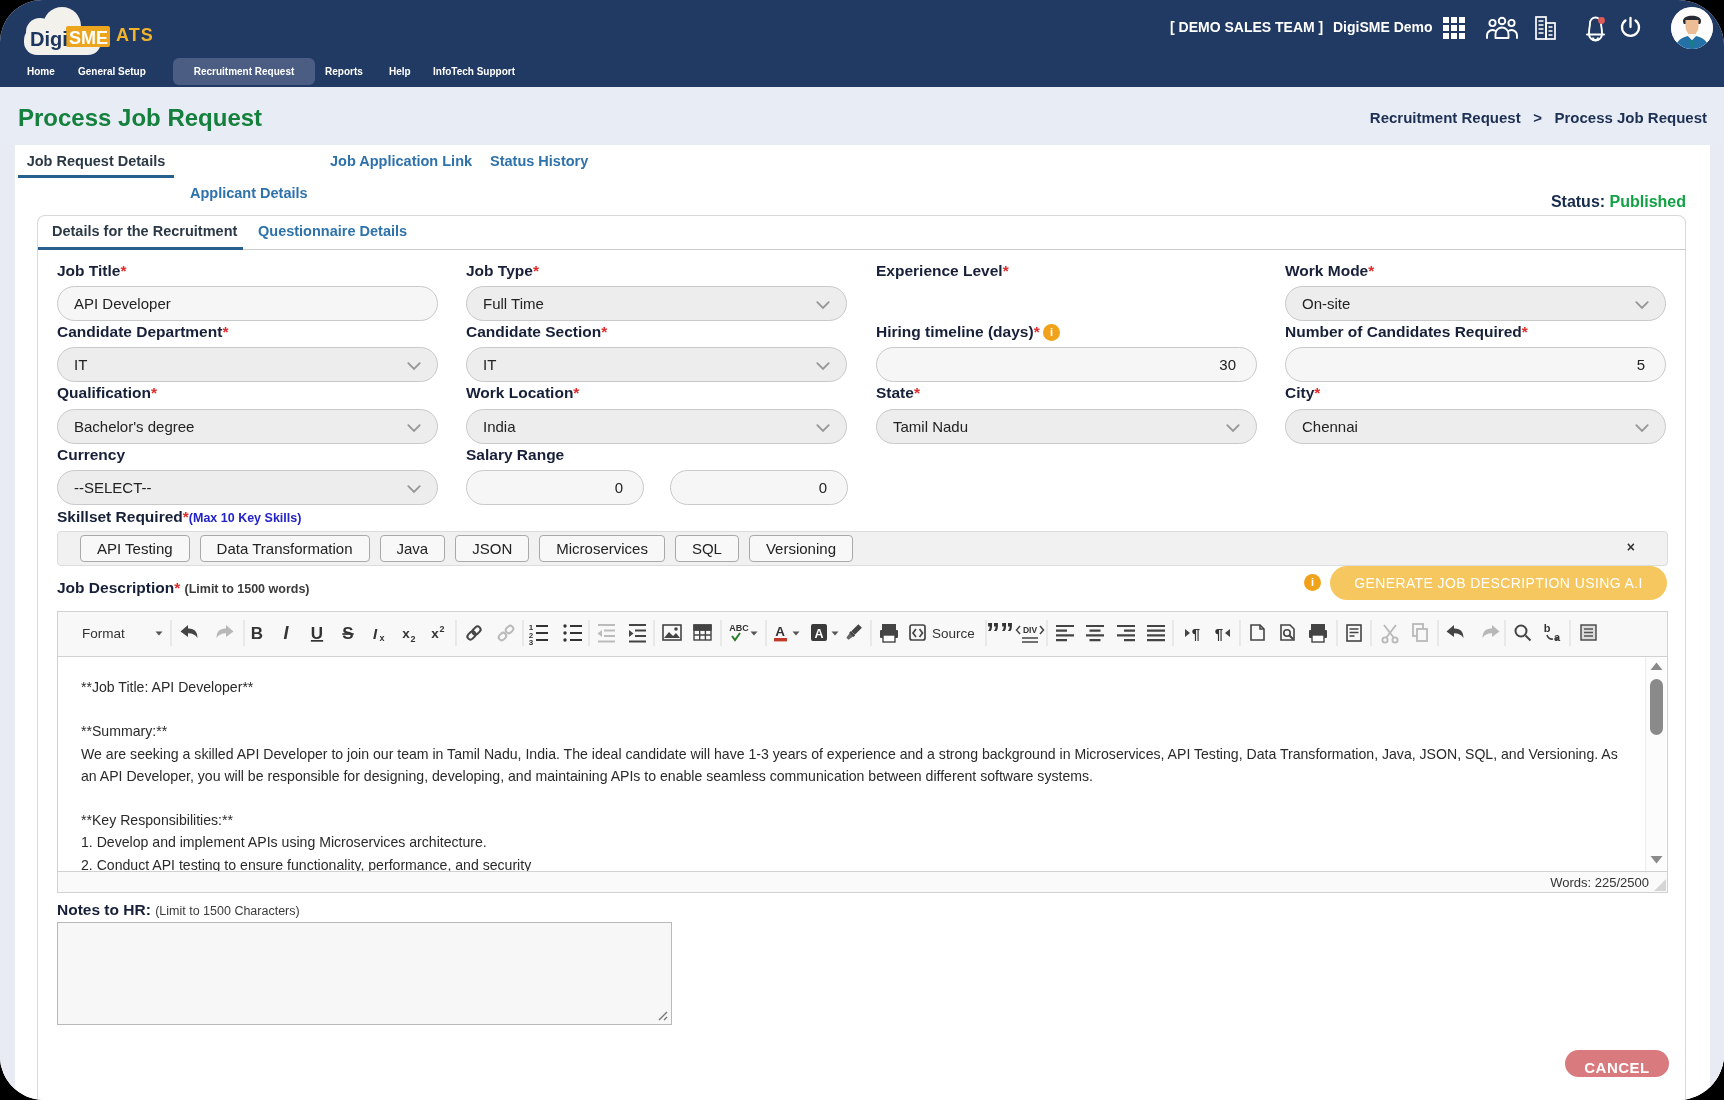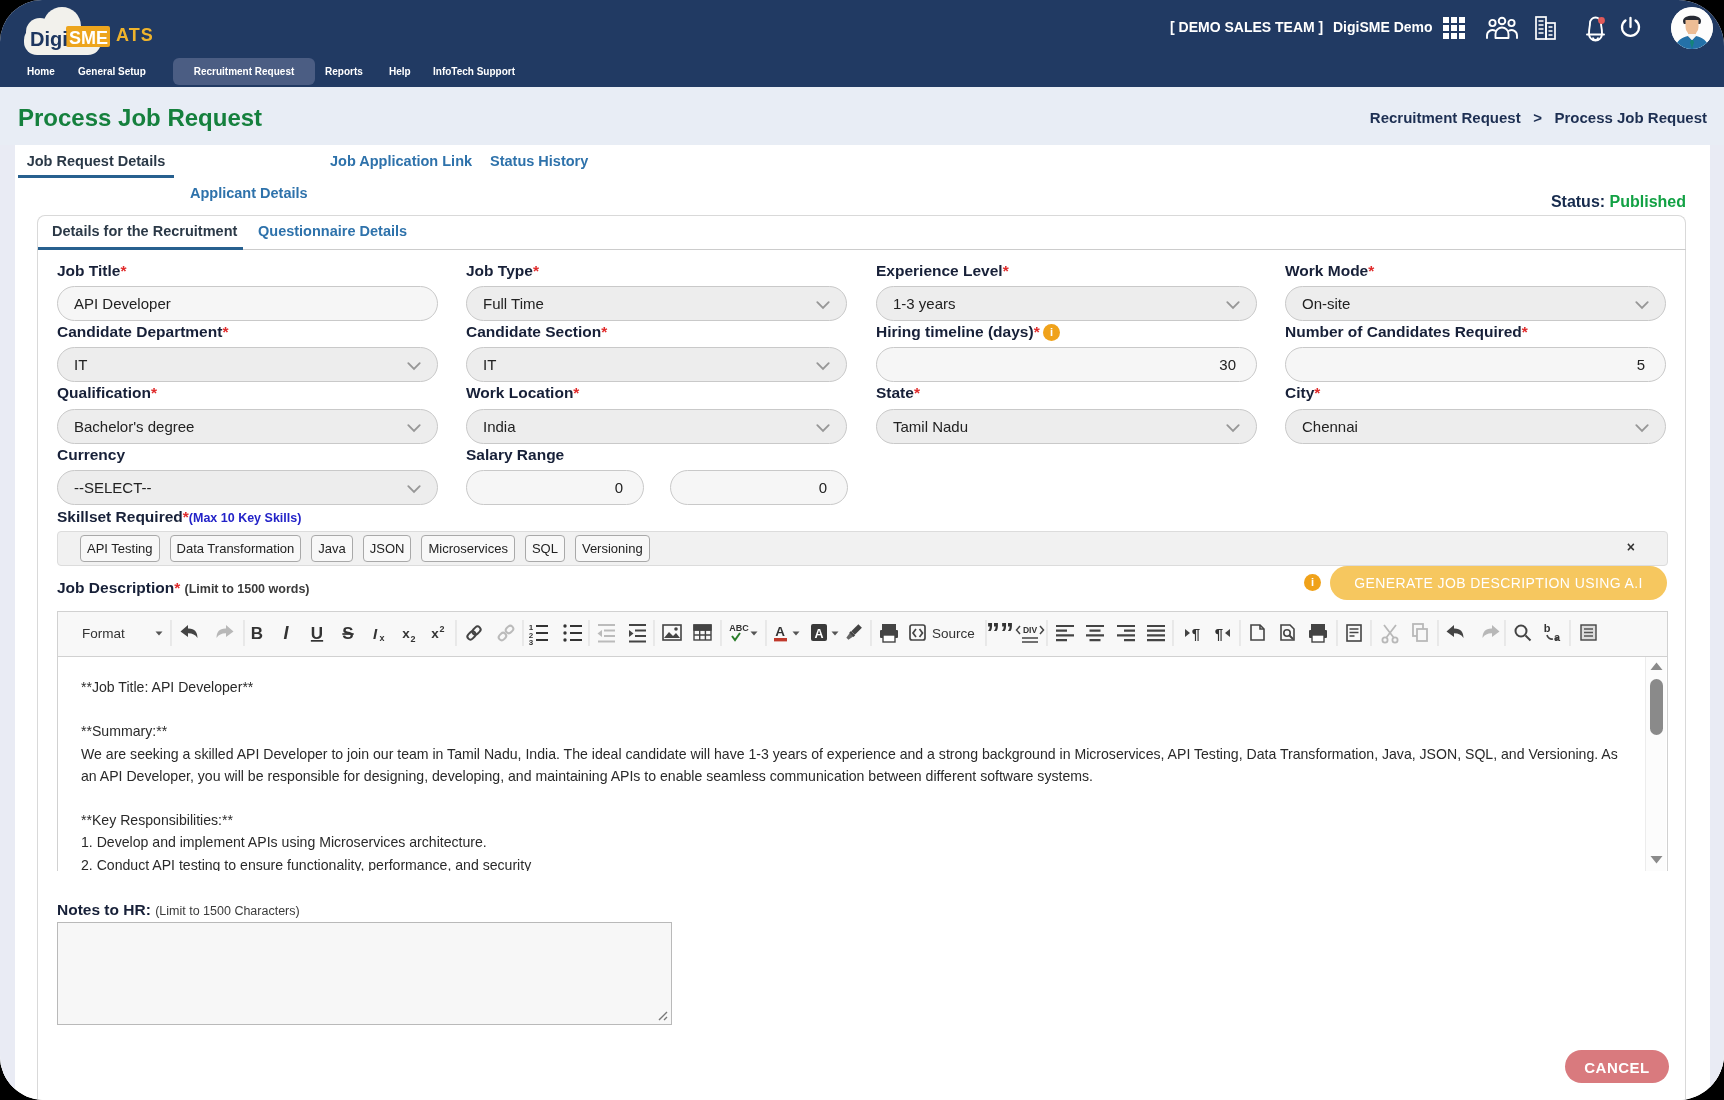--- a/index.html
+++ b/index.html
@@ -43,34 +43,34 @@
 .lbl i { color:#e02b2b; font-style:normal; }
 .lbl small { font-size:12.5px; color:#3b3b3b; font-weight:bold; }
 .inp { position:absolute; height:35px; border:1px solid #c9c9c9; border-radius:17.5px; background:#f6f6f6; font-size:15px; color:#222; line-height:33px; padding:0 16px; white-space:nowrap; }
 .inp.sel { background:#ededed; }
 .inp.num { text-align:right; padding-right:20px; }
 .chev { position:absolute; width:16px; height:16px; }
 .info { position:absolute; width:17px; height:17px; border-radius:50%; background:#f0a21a; color:#fff; font-size:11px; font-weight:bold; text-align:center; line-height:17px; }
 
 
 .skillbar { position:absolute; left:57px; top:531px; width:1611px; height:35px; background:#f1f1f1; border:1px solid #dcdcdc; border-radius:4px; }
-.tag { display:inline-block; height:27px; line-height:25px; background:#f8f8f8; border:1px solid #a9a9a9; border-radius:4px; padding:0 6px; font-size:13px; color:#222; margin-right:10px; vertical-align:top; }
+.tag { display:inline-block; height:27px; line-height:25px; background:#f8f8f8; border:1px solid #a9a9a9; border-radius:4px; padding:0 16px; font-size:15px; color:#222; margin-right:10px; vertical-align:top; }
 
 
 .genbtn { position:absolute; left:1330px; top:566px; width:337px; height:34px; background:#f6c75f; border-radius:17px; color:#fff; font-size:14px; font-weight:normal; text-align:center; line-height:34px; letter-spacing:0.4px; }
 
 
 .edtoolbar { position:absolute; left:57px; top:611px; width:1611px; height:46px; background:#f8f8f8; border:1px solid #d1d1d1; }
 .edbody { position:absolute; left:57px; top:657px; width:1611px; height:214px; background:#fff; border-left:1px solid #d1d1d1; border-right:1px solid #d1d1d1; overflow:hidden; }
 .edfoot { position:absolute; left:57px; top:871px; width:1611px; height:22px; background:#fafafa; border:1px solid #d1d1d1; }
 .edtext { position:absolute; left:23px; top:19px; width:1545px; font-size:14.1px; line-height:22.2px; color:#2a2a2a; white-space:pre-line; }
 
 
 .notesarea { position:absolute; left:57px; top:922px; width:615px; height:103px; background:#f7f7f7; border:1px solid #b9b9b9; }
-.cancel { position:absolute; left:1565px; top:1050px; width:104px; height:33px; background:#d97a7e; border-radius:17.5px; color:#fff; font-size:15px; font-weight:bold; text-align:center; line-height:35px; letter-spacing:0.5px; }
+.cancel { position:absolute; left:1565px; top:1050px; width:104px; height:27px; background:#d97a7e; border-radius:17.5px; color:#fff; font-size:15px; font-weight:bold; text-align:center; line-height:35px; letter-spacing:0.5px; }
 </style>
 </head>
 <body>
 <div class="page">
 
   <div class="topbar"></div>
   <div class="abs" style="left:20px; top:3px; width:170px; height:56px;">
     <svg width="170" height="56" viewBox="0 0 170 56">
       <circle cx="20" cy="29" r="14" fill="#f2f1ec"></circle>
       <circle cx="42" cy="23" r="19" fill="#f2f1ec"></circle>
@@ -168,23 +168,20 @@
   <div class="itab1line"></div>
   <div class="itab2">Questionnaire Details</div>
 
   <div class="lbl" style="left:57px; top:262px;">Job Title<i>*</i></div>
   <div class="inp" style="left:57px; top:286px; width:381px;">API Developer</div>
   <div class="lbl" style="left:466px; top:262px;">Job Type<i>*</i></div>
   <div class="inp sel" style="left:466px; top:286px; width:381px;">Full Time<svg class="chev" viewBox="0 0 14 14" style="right:15px; top:9.5px;">
         <path d="M2 4.5 L7 9.5 L12 4.5" fill="none" stroke="#979797" stroke-width="1.6" stroke-linecap="round"></path>
       </svg></div>
   <div class="lbl" style="left:876px; top:262px;">Experience Level<i>*</i></div>
-  <div class="inp sel" style="left:876px; top:286px; width:381px;">1-3 years<svg class="chev" viewBox="0 0 14 14" style="right:15px; top:9.5px;">
-        <path d="M2 4.5 L7 9.5 L12 4.5" fill="none" stroke="#979797" stroke-width="1.6" stroke-linecap="round"></path>
-      </svg></div>
   <div class="lbl" style="left:1285px; top:262px;">Work Mode<i>*</i></div>
   <div class="inp sel" style="left:1285px; top:286px; width:381px;">On-site<svg class="chev" viewBox="0 0 14 14" style="right:15px; top:9.5px;">
         <path d="M2 4.5 L7 9.5 L12 4.5" fill="none" stroke="#979797" stroke-width="1.6" stroke-linecap="round"></path>
       </svg></div>
 
   <div class="lbl" style="left:57px; top:323px;">Candidate Department<i>*</i></div>
   <div class="inp sel" style="left:57px; top:347px; width:381px;">IT<svg class="chev" viewBox="0 0 14 14" style="right:15px; top:9.5px;">
         <path d="M2 4.5 L7 9.5 L12 4.5" fill="none" stroke="#979797" stroke-width="1.6" stroke-linecap="round"></path>
       </svg></div>
   <div class="lbl" style="left:466px; top:323px;">Candidate Section<i>*</i></div>
@@ -410,20 +407,26 @@
 1. Develop and implement APIs using Microservices architecture.
 2. Conduct API testing to ensure functionality, performance, and security</div>
     <div class="abs" style="right:1px; top:0; width:21px; height:214px; background:#fcfcfc; border-left:1px solid #ececec;">
       <svg width="21" height="214" viewBox="0 0 21 214">
         <path d="M4.5 13 L10.5 5.5 L16.5 13 z" fill="#8a8a8a"></path>
         <rect x="4" y="22" width="13" height="56" rx="6.5" fill="#8a8a8a"></rect>
         <path d="M4.5 199 L10.5 206.5 L16.5 199 z" fill="#8a8a8a"></path>
       </svg>
     </div>
   </div>
+  <div class="edfoot">
+    <div style="position:absolute; right:18px; top:3px; font-size:13px; color:#333;">Words: 225/2500</div>
+    <svg width="12" height="12" style="position:absolute; right:1px; bottom:1px;">
+        <path d="M12 0 L12 12 L0 12 z" fill="#d5d5d5"></path>
+      </svg>
+  </div>
 
   <div class="lbl" style="left:57px; top:901px;">Notes to HR: <small style="font-weight:normal;">(Limit to 1500 Characters)</small></div>
   <div class="notesarea">
     <svg width="13" height="13" style="position:absolute; right:2px; bottom:2px;">
         <path d="M11 3 L3 11 M11 8 L8 11" stroke="#777" stroke-width="1.4"></path>
       </svg>
   </div>
 
   <div class="cancel">CANCEL</div>
 

